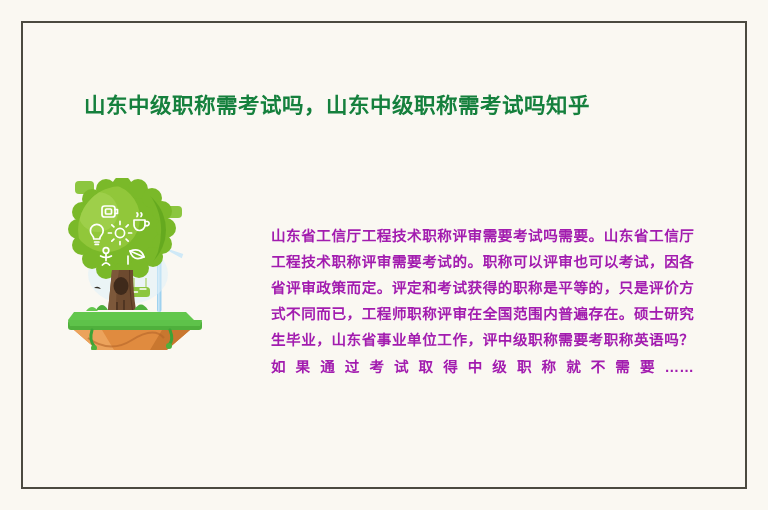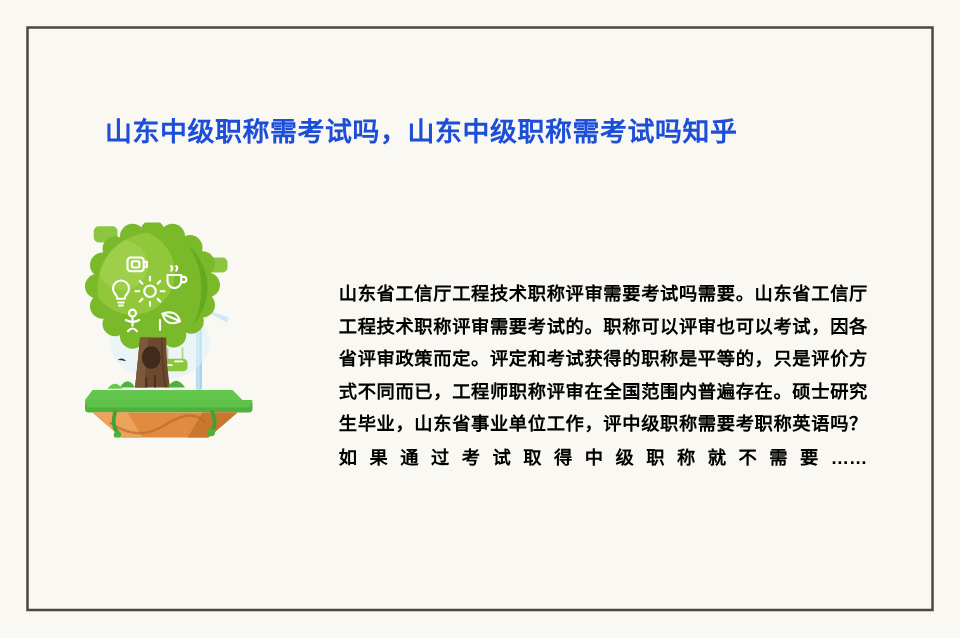--- a/index.html
+++ b/index.html
@@ -35,21 +35,21 @@
   }
 
   .title {
     position: absolute;
     left: 84px;
     top: 79px;
     width: 600px;
     font-size: 21.5px;
     font-weight: bold;
     letter-spacing: 0.5px;
-    color: #1d4ed8;
+    color: #15803d;
     line-height: 1.3;
     white-space: nowrap;
   }
 
   
   .illustration {
     position: absolute;
     left: 62px;
     top: 178px;
     width: 148px;
@@ -63,21 +63,21 @@
 
   
   .article {
     position: absolute;
     left: 271px;
     top: 208px;
     width: 423px;
     font-size: 14.6px;
     font-weight: bold;
     line-height: 26.2px;
-    color: #000000;
+    color: #a21caf;
     text-align: justify;
     text-justify: inter-character;
     letter-spacing: 0.15px;
   }
   .article::after {
     content: "";
     display: inline-block;
     width: 100%;
   }
 </style>

